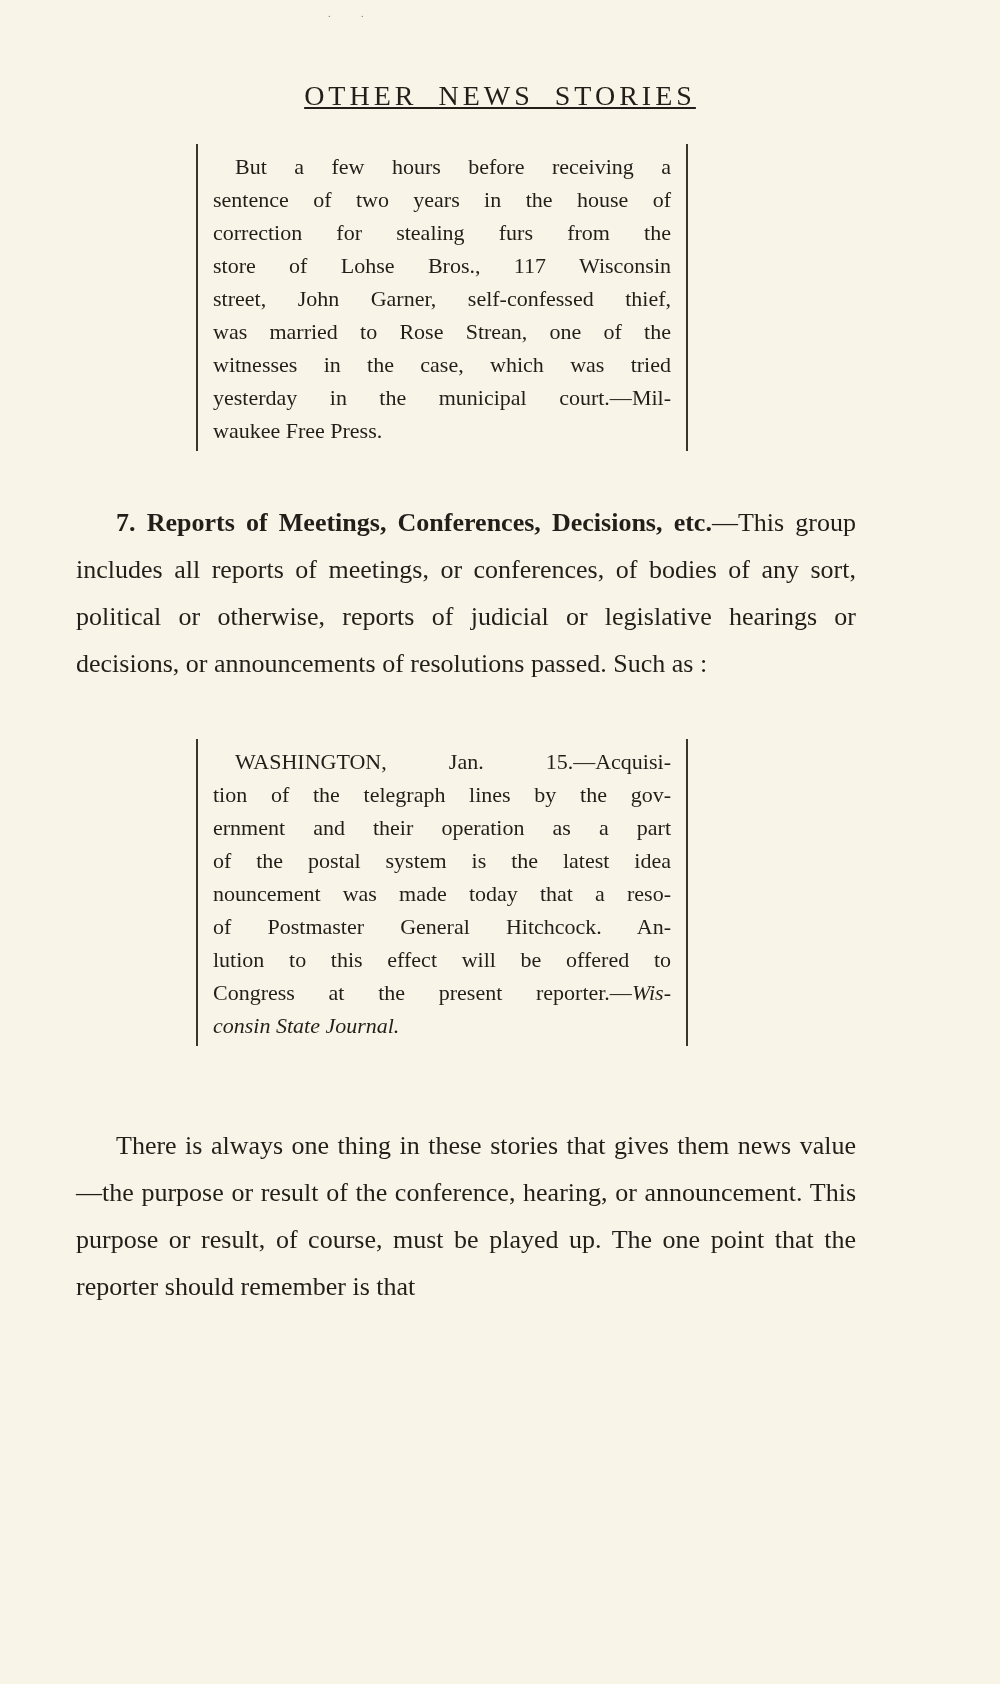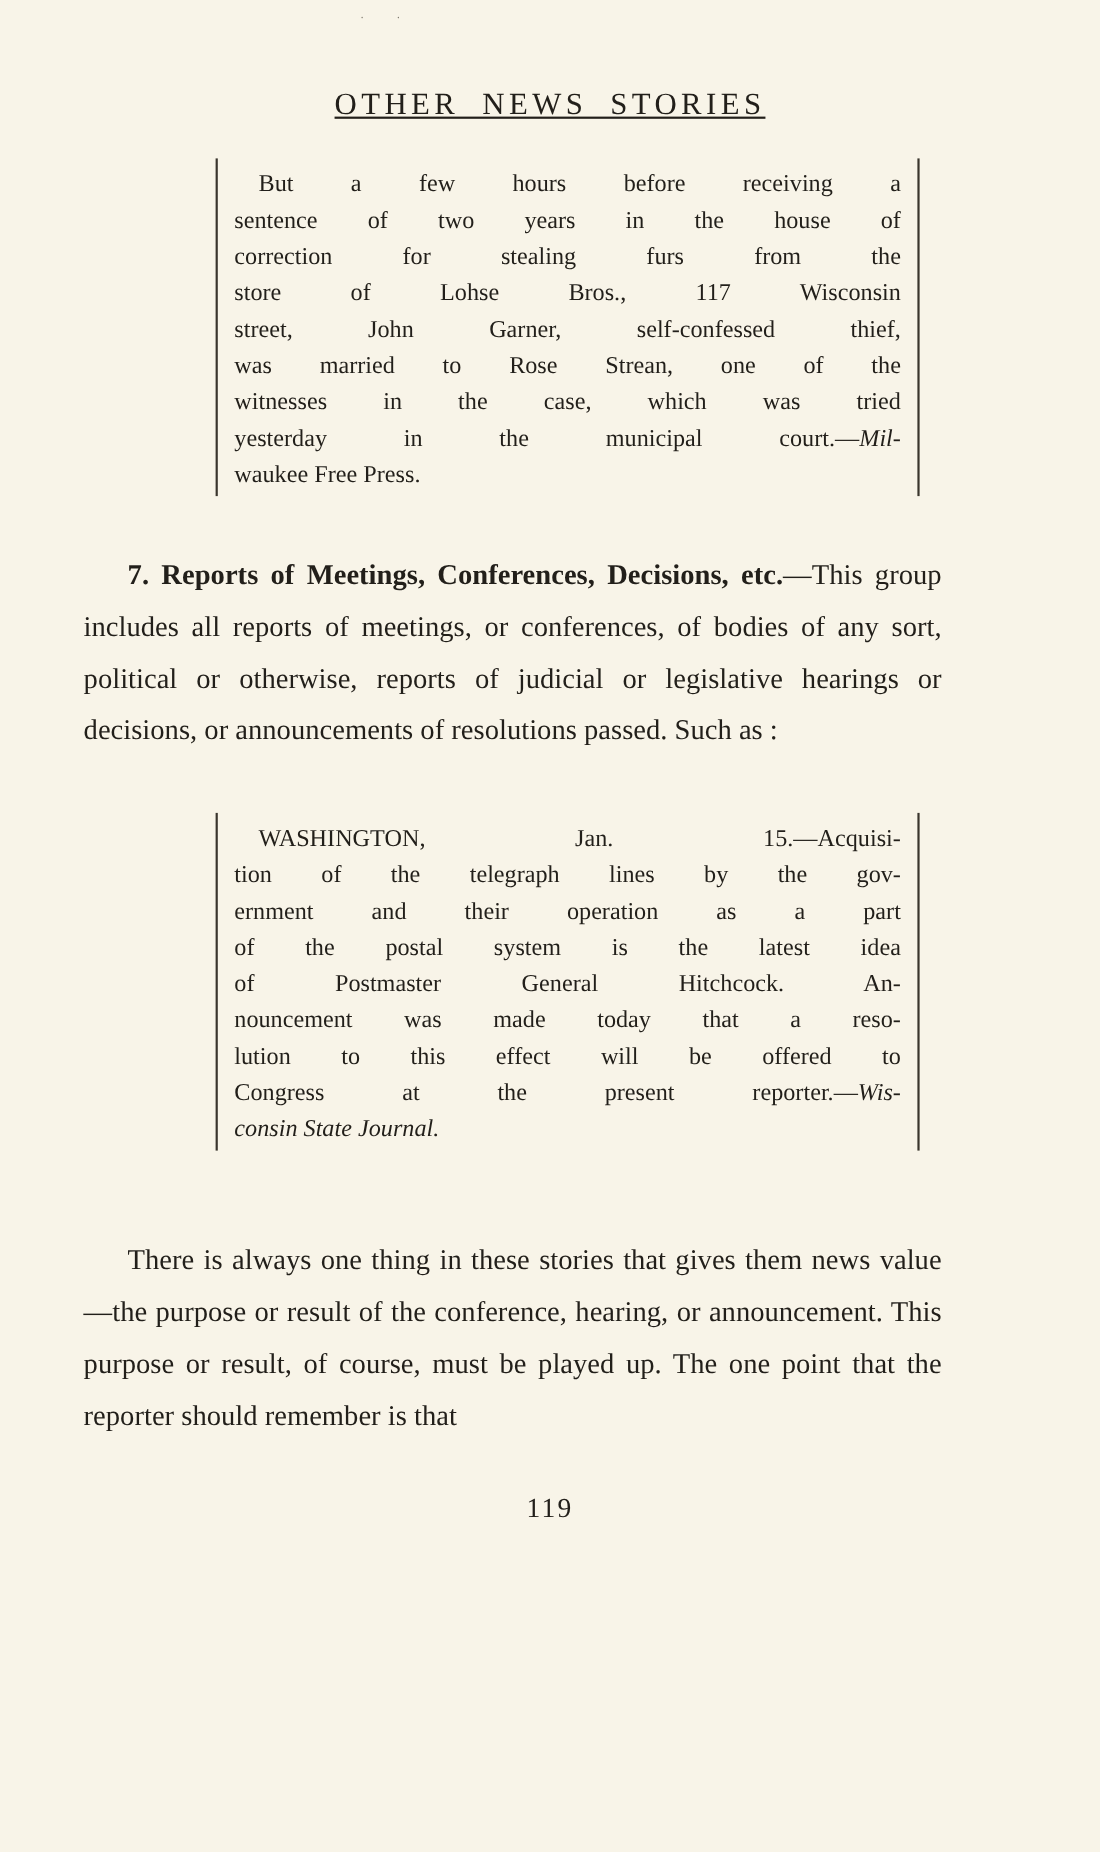--- a/index.html
+++ b/index.html
@@ -24,21 +24,21 @@
   .page-title {
     text-align: center;
     font-size: 28px;
     letter-spacing: 4px;
     word-spacing: 10px;
     font-weight: normal;
     margin: 0 0 0 0;
     text-decoration: underline;
   }
   .excerpt {
-    width: 640px;
+    width: 492px;
     margin-left: 196px;
     margin-top: 32px;
     border-left: 2px solid var(--rule);
     border-right: 2px solid var(--rule);
     padding: 6px 15px 4px 15px;
     box-sizing: border-box;
     font-size: 22px;
     line-height: 33px;
   }
   .qline {
@@ -85,35 +85,34 @@
   <h1 class="page-title">OTHER NEWS STORIES</h1>
 
   <div class="excerpt first">
       <div class="qline first"><span>But a few hours before receiving a</span></div>
       <div class="qline"><span>sentence of two years in the house of</span></div>
       <div class="qline"><span>correction for stealing furs from the</span></div>
       <div class="qline"><span>store of Lohse Bros., 117 Wisconsin</span></div>
       <div class="qline"><span>street, John Garner, self-confessed thief,</span></div>
       <div class="qline"><span>was married to Rose Strean, one of the</span></div>
       <div class="qline"><span>witnesses in the case, which was tried</span></div>
-      <div class="qline"><span>yesterday in the municipal court.—</span><span style="font-style: italic;">Mil-</span></div>
+      <div class="qline"><span>yesterday in the municipal court.—</span><span style="">Mil-</span></div>
       <div class="qline last"><span style="">waukee Free Press.</span></div>
     </div>
 
   <p class="body-para first-after-quote"><span style="font-weight: bold;">7. Reports of Meetings, Conferences, Decisions, etc.</span><span>—This group includes all reports of meetings, or conferences, of bodies of any sort, political or otherwise, reports of judicial or legislative hearings or decisions, or announcements of resolutions passed. Such as :</span></p>
 
   <div class="excerpt second">
       <div class="qline first"><span>WASHINGTON, Jan. 15.—Acquisi-</span></div>
       <div class="qline"><span>tion of the telegraph lines by the gov-</span></div>
       <div class="qline"><span>ernment and their operation as a part</span></div>
       <div class="qline"><span>of the postal system is the latest idea</span></div>
+      <div class="qline"><span>nouncement was made today that a reso-</span></div>
       <div class="qline"><span>of Postmaster General Hitchcock.  An-</span></div>
-      <div class="qline"><span>nouncement was made today that a reso-</span></div>
       <div class="qline"><span>lution to this effect will be offered to</span></div>
       <div class="qline"><span>Congress at the present reporter.—</span><span style="font-style: italic;">Wis-</span></div>
       <div class="qline last"><span style="font-style: italic;">consin State Journal.</span></div>
     </div>
 
   <p class="body-para last"><span>There is always one thing in these stories that gives them news value—the purpose or result of the conference, hearing, or announcement.  This purpose or result, of course, must be played up.  The one point that the reporter should remember is that</span></p>
 
-  <div class="page-number">119</div>
 
 </div>
 
 </body></html>

